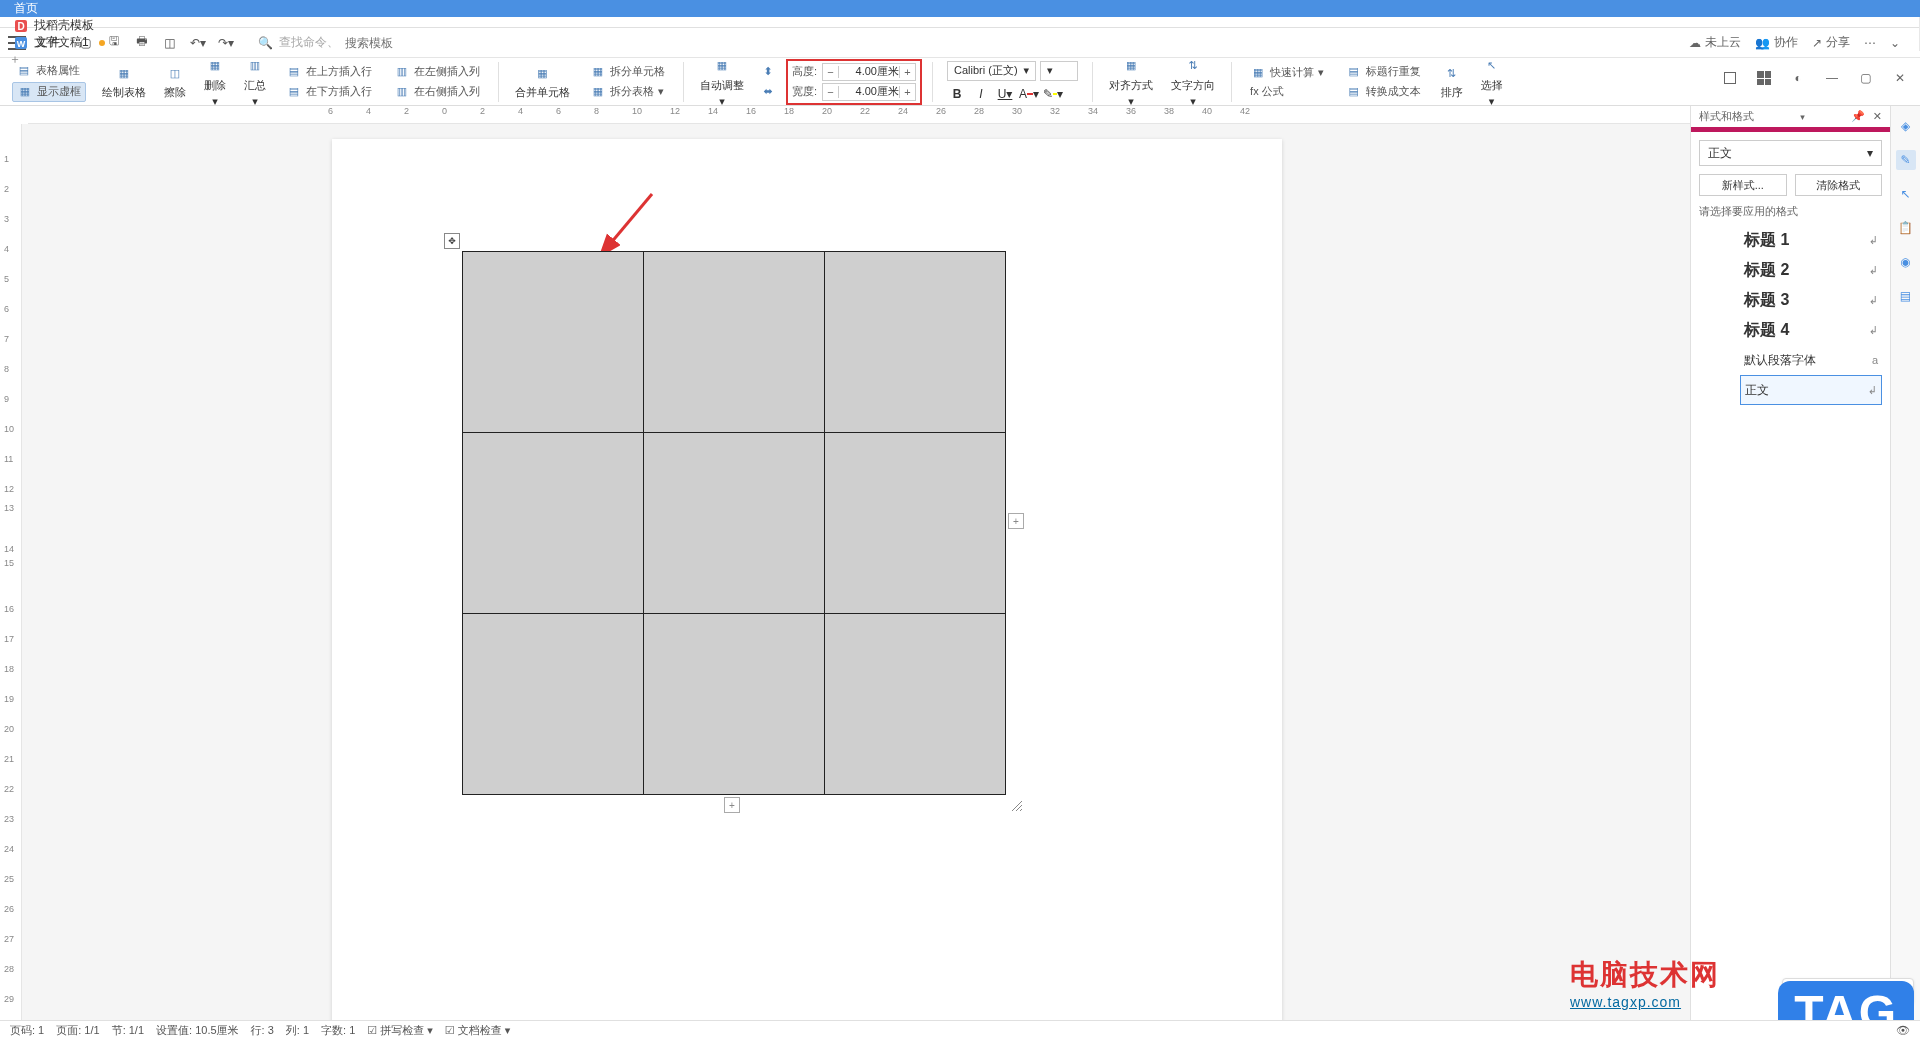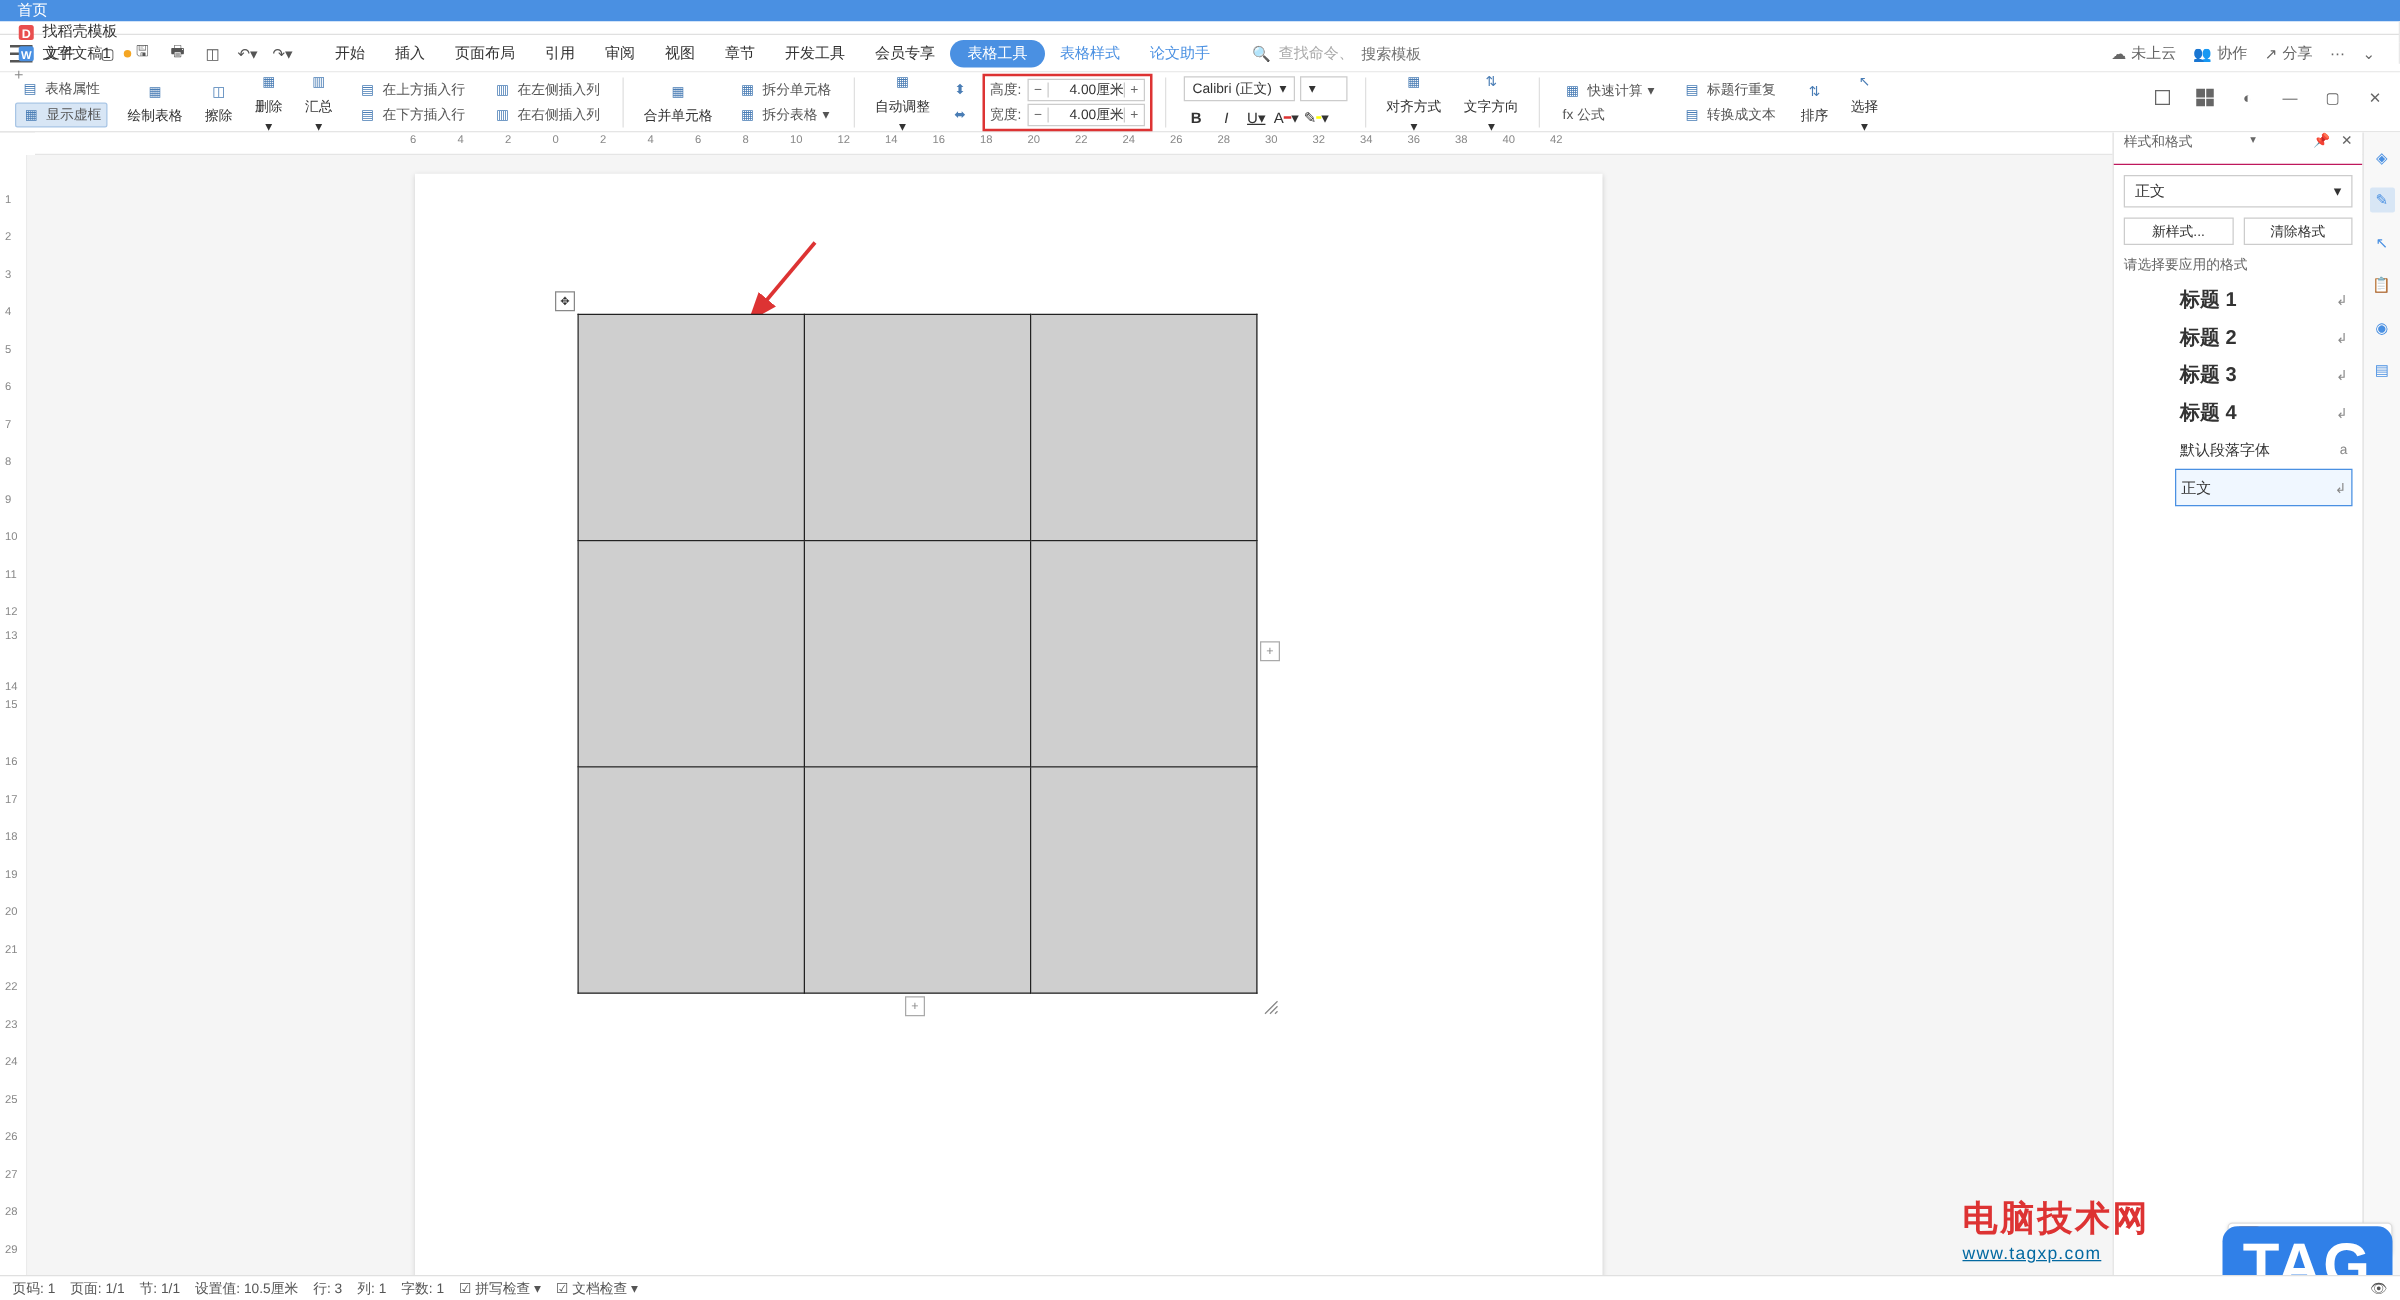--- a/index.html
+++ b/index.html
@@ -78,21 +78,21 @@
 .add-right { right: -18px; top: 262px; }
 .add-bottom { left: 262px; bottom: -18px; }
 .resize-handle { position: absolute; right: -18px; bottom: -18px; width: 14px; height: 14px; cursor: nwse-resize; }
 
 
 .arrow { position: absolute; }
 .arrow svg { overflow: visible; }
 
 
 .right-panel { position: absolute; right: 30px; top: 106px; width: 200px; bottom: 20px; background: #fff; border-left: 1px solid #e0e0e0; }
-.rp-header { height: 26px; display: flex; justify-content: space-between; padding: 0 8px; border-bottom: 1px solid #be185d; font-size: 11px; color: #666; }
+.rp-header { height: 26px; display: flex; align-items: center; justify-content: space-between; padding: 0 8px; border-bottom: 5px solid #be185d; font-size: 11px; color: #666; }
 .rp-header .controls { display: flex; gap: 8px; }
 .rp-style-sel { margin: 8px; border: 1px solid #ccc; height: 26px; display: flex; align-items: center; padding: 0 8px; justify-content: space-between; }
 .rp-btns { display: flex; gap: 8px; margin: 0 8px 8px; }
 .rp-btn { flex: 1; border: 1px solid #ccc; height: 22px; display: flex; align-items: center; justify-content: center; font-size: 11px; cursor: pointer; }
 .rp-label { margin: 6px 8px; font-size: 11px; color: #666; }
 .rp-list { margin: 0 8px; }
 .rp-item { height: 30px; display: flex; align-items: center; justify-content: space-between; font-size: 16px; font-weight: bold; cursor: pointer; padding: 0 4px; margin-left: 41px; }
 .rp-item.small { font-size: 12px; font-weight: normal; }
 .rp-item.sel { border: 1px solid #4a90e2; background: #f0f7ff; }
 .rp-item .ret { font-size: 11px; color: #888; font-weight: normal; }
@@ -178,34 +178,20 @@
     <div class="file-menu">文件</div>
     <div class="qat">
       <div class="qat-btn">▢</div>
       <div class="qat-btn">🖫</div>
       <div class="qat-btn">🖶</div>
       <div class="qat-btn">◫</div>
       <div class="qat-btn">↶▾</div>
       <div class="qat-btn">↷▾</div>
     </div>
   </div>
-  <div class="menu-tabs" id="menu-tabs">
-      <div class="menu-tab">开始</div>
-      <div class="menu-tab">插入</div>
-      <div class="menu-tab">页面布局</div>
-      <div class="menu-tab">引用</div>
-      <div class="menu-tab">审阅</div>
-      <div class="menu-tab">视图</div>
-      <div class="menu-tab">章节</div>
-      <div class="menu-tab">开发工具</div>
-      <div class="menu-tab">会员专享</div>
-      <div class="menu-tab active">表格工具</div>
-      <div class="menu-tab blue">表格样式</div>
-      <div class="menu-tab blue">论文助手</div>
-    </div>
   <div class="search-area">
     <span>🔍</span>
     <span>查找命令、</span>
     <input placeholder="搜索模板" style="">
   </div>
   <div class="menubar-right">
     <div class="mr-item">☁ <span>未上云</span></div>
     <div class="mr-item">👥 <span>协作</span></div>
     <div class="mr-item">↗ <span>分享</span></div>
     <div class="mr-item">⋯</div>

